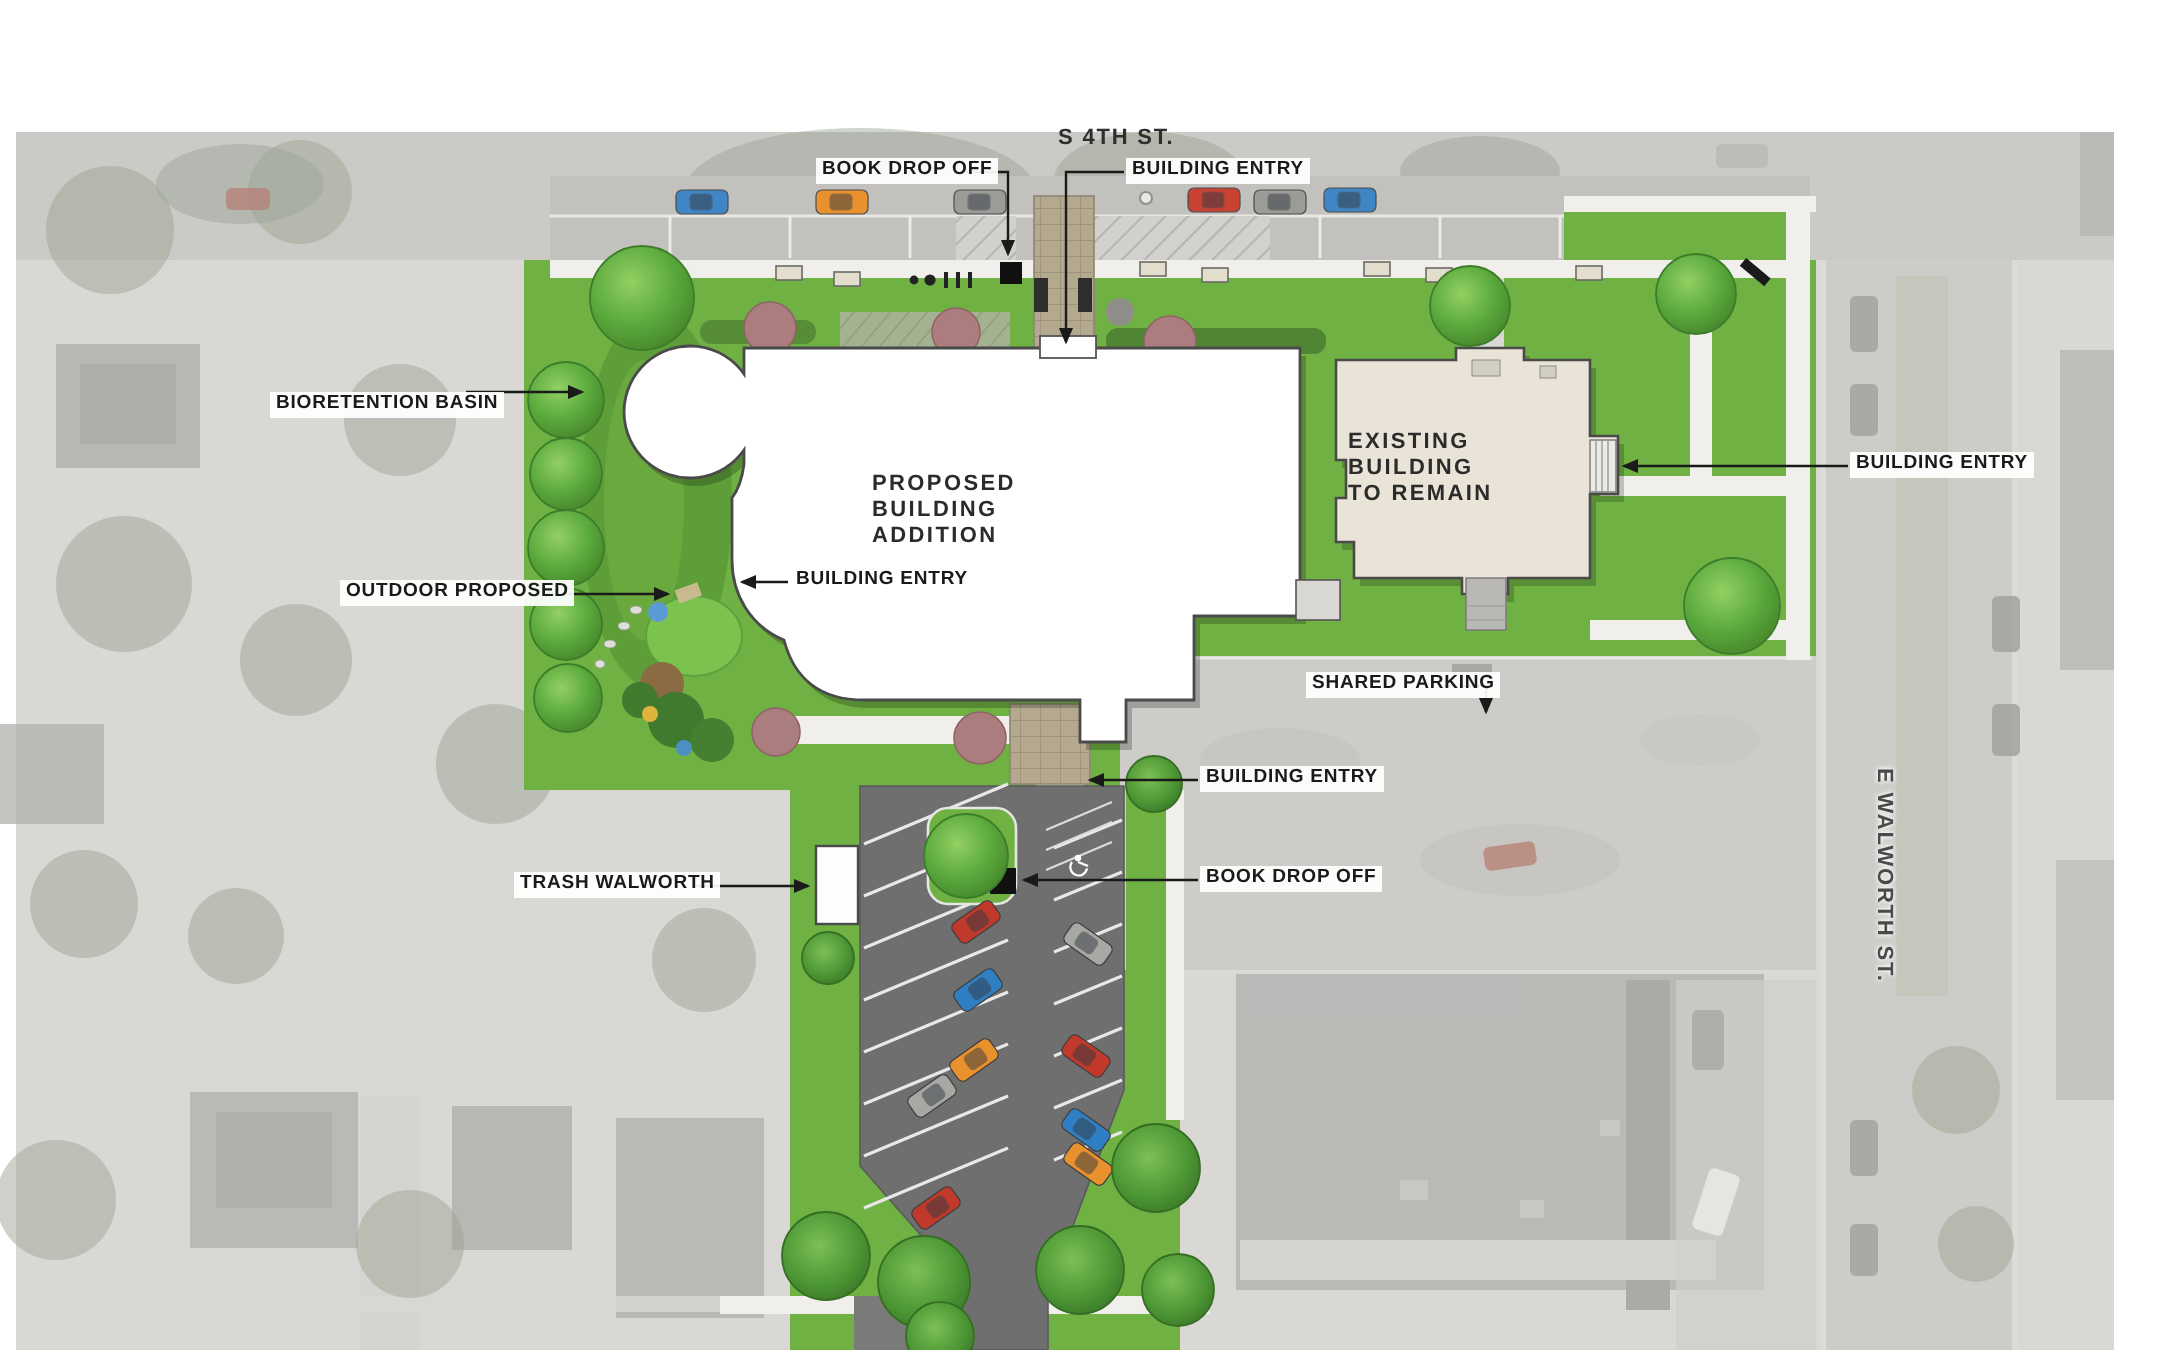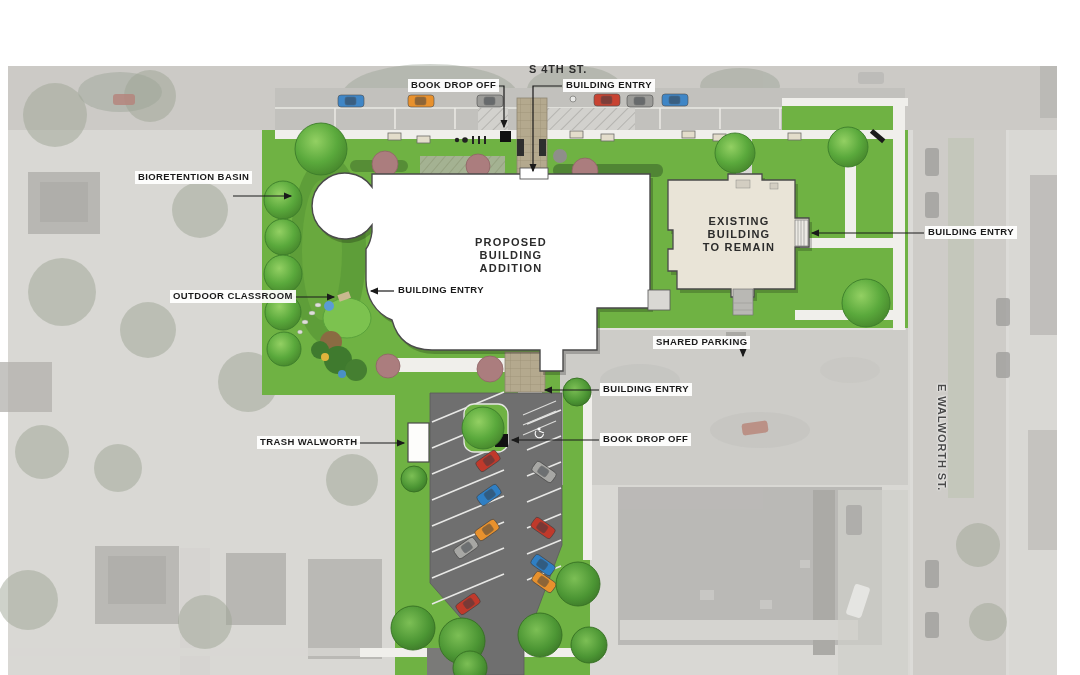--- a/index.html
+++ b/index.html
@@ -2,21 +2,21 @@
 <html><head>
 <meta charset="utf-8">
 <style>
   html,body{margin:0;padding:0;background:#fff;}
   #stage{position:relative;width:1057px;height:675px;background:#ffffff;overflow:hidden;
          font-family:"Liberation Sans",sans-serif;}
   #plan-svg{position:absolute;left:0;top:0;}
   .callout{position:absolute;font:bold 9.5px/1.15 "Liberation Sans",sans-serif;letter-spacing:.4px;
            color:#1a1a1a;background:rgba(255,255,255,.93);padding:1px 3px;white-space:nowrap;}
   .bldg{position:absolute;font:bold 11px/1.2 "Liberation Sans",sans-serif;letter-spacing:1.2px;
-        color:#2b2b2b;text-align:center;white-space:pre-line;}
+        color:#2b2b2b;text-align:left;white-space:pre-line;}
   .street{position:absolute;font:bold 11px/1.1 "Liberation Sans",sans-serif;letter-spacing:.9px;
           color:#2e2e2e;white-space:nowrap;}
   .street-v{transform:rotate(90deg);transform-origin:left top;color:#4a4a4a;
             text-shadow:0 0 2px #fff,0 0 3px #fff;}
 </style>
 </head>
 <body>
 
 <div id="stage">
 
@@ -368,31 +368,31 @@
     <path d="M722,343 L743,343 L743,356" marker-end="url(#arr)"></path>
     <path d="M599,390 L545,390" marker-end="url(#arr)"></path>
     <path d="M347,443 L404,443" marker-end="url(#arr)"></path>
     <path d="M599,440 L512,440" marker-end="url(#arr)"></path>
   </g>
 </svg>
 
 <div class="street" style="left:529px;top:63px">S 4TH ST.</div>
 <div class="street street-v" style="left:948px;top:384px">E WALWORTH ST.</div>
 
-<div class="bldg" style="left:450px;top:236px;width:122px">PROPOSED
+<div class="bldg" style="left:436px;top:236px;width:122px">PROPOSED
 BUILDING
 ADDITION</div>
 <div class="bldg" style="left:674px;top:215px;width:130px">EXISTING
 BUILDING
 TO REMAIN</div>
 
 <div class="callout" style="left:408px;top:79px">BOOK DROP OFF</div>
 <div class="callout" style="left:563px;top:79px">BUILDING ENTRY</div>
-<div class="callout" style="left:135px;top:171px">BIORETENTION BASIN</div>
-<div class="callout" style="left:170px;top:290px">OUTDOOR CLASSROOM</div>
+<div class="callout" style="left:135px;top:196px">BIORETENTION BASIN</div>
+<div class="callout" style="left:170px;top:290px">OUTDOOR PROPOSED</div>
 <div class="callout" style="left:395px;top:284px">BUILDING ENTRY</div>
 <div class="callout" style="left:925px;top:226px">BUILDING ENTRY</div>
 <div class="callout" style="left:653px;top:336px">SHARED PARKING</div>
 <div class="callout" style="left:600px;top:383px">BUILDING ENTRY</div>
 <div class="callout" style="left:257px;top:436px">TRASH WALWORTH</div>
 <div class="callout" style="left:600px;top:433px">BOOK DROP OFF</div>
 
 </div>
 
 </body></html>

